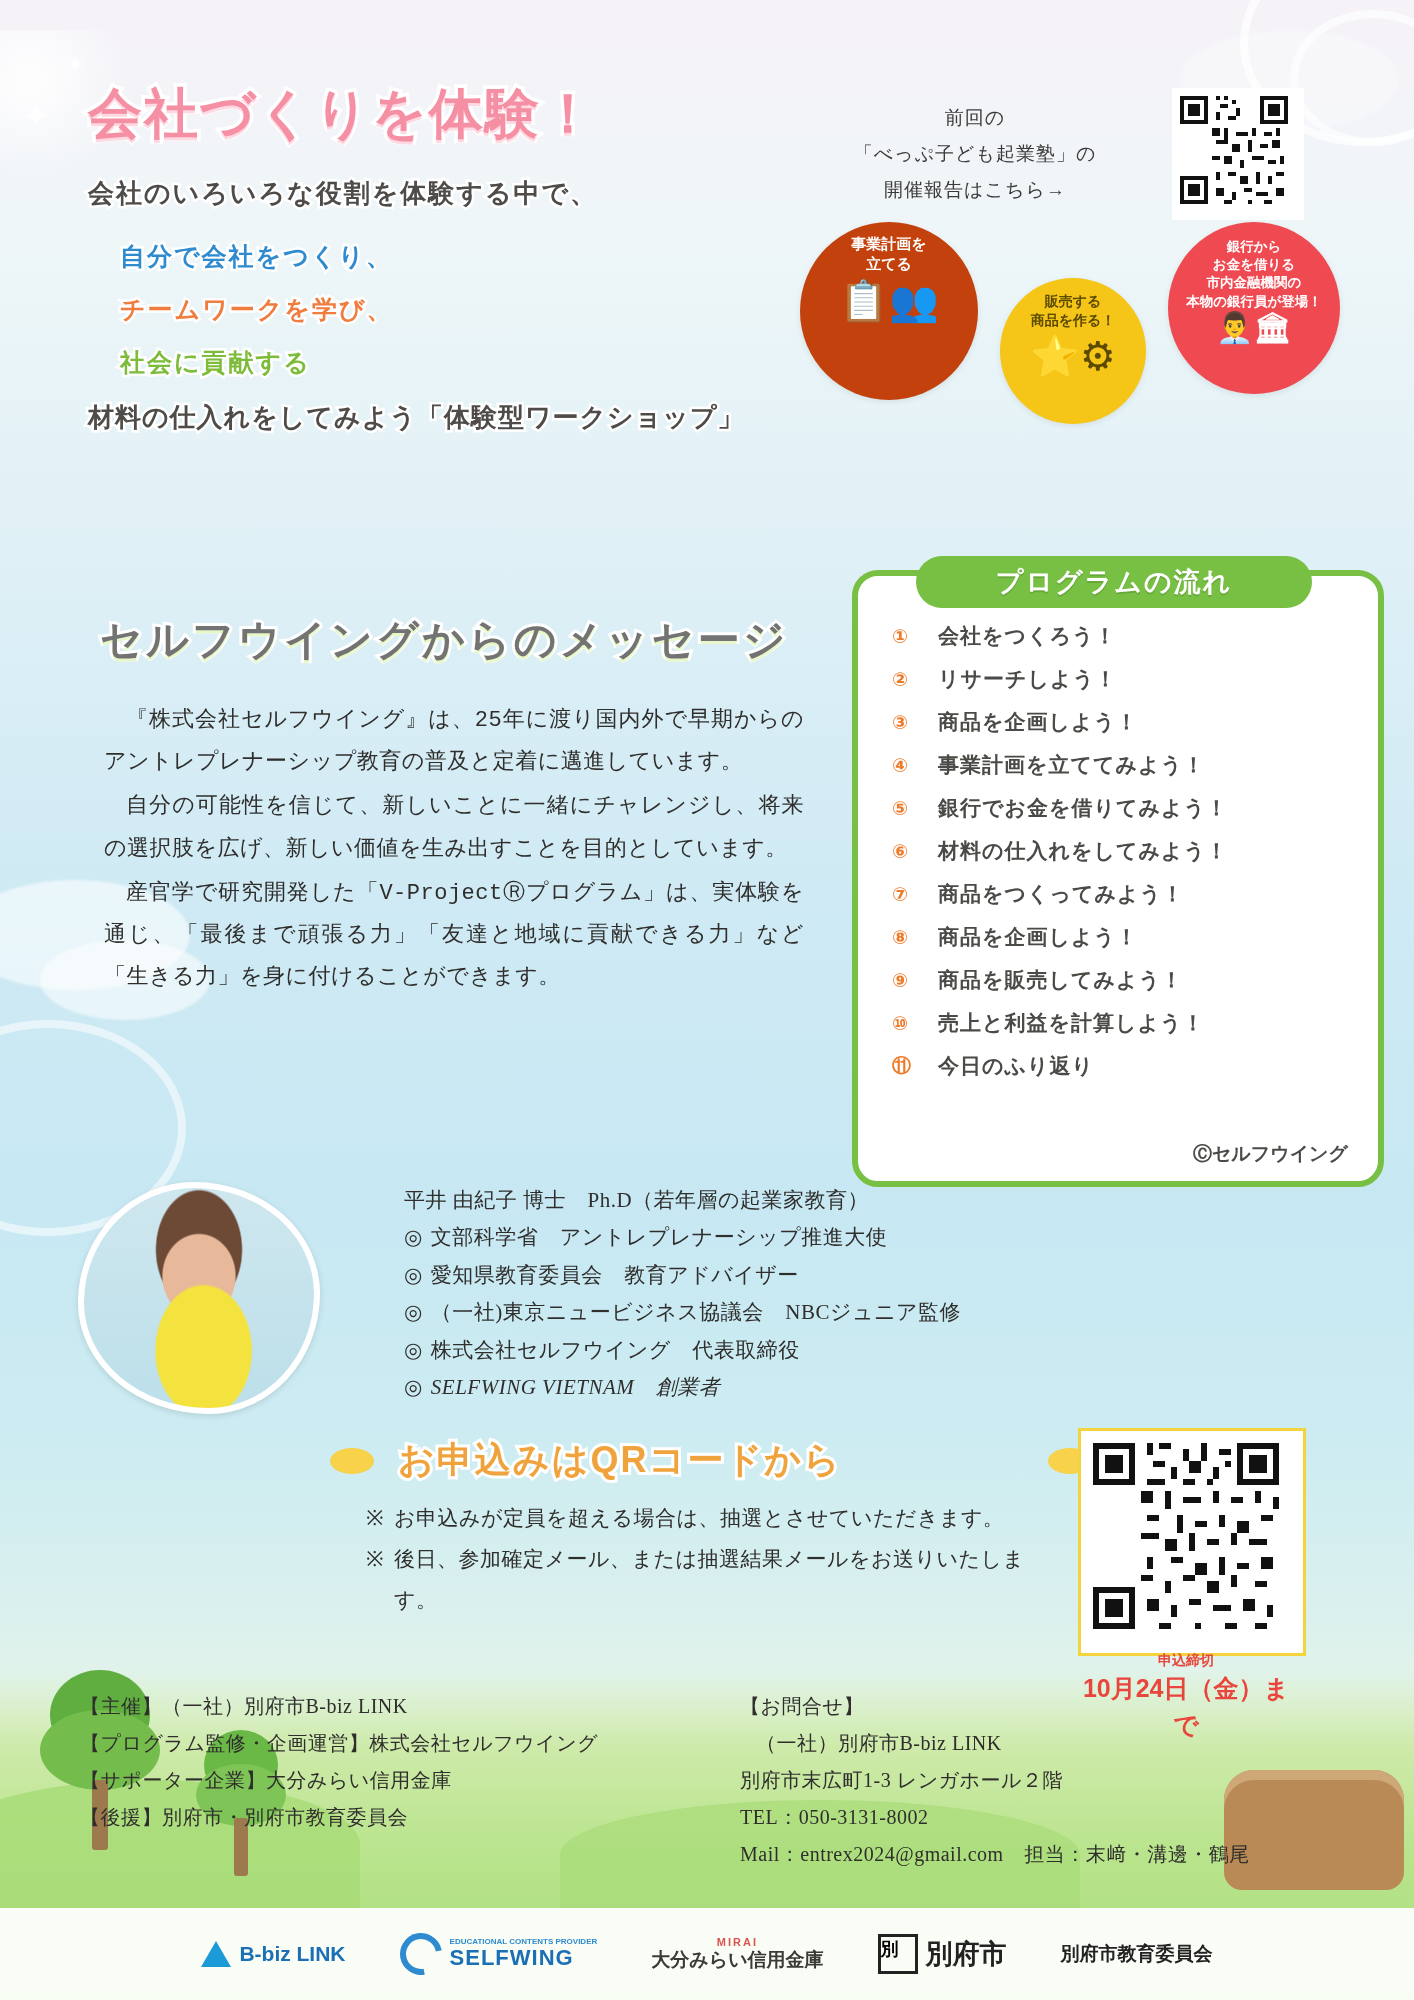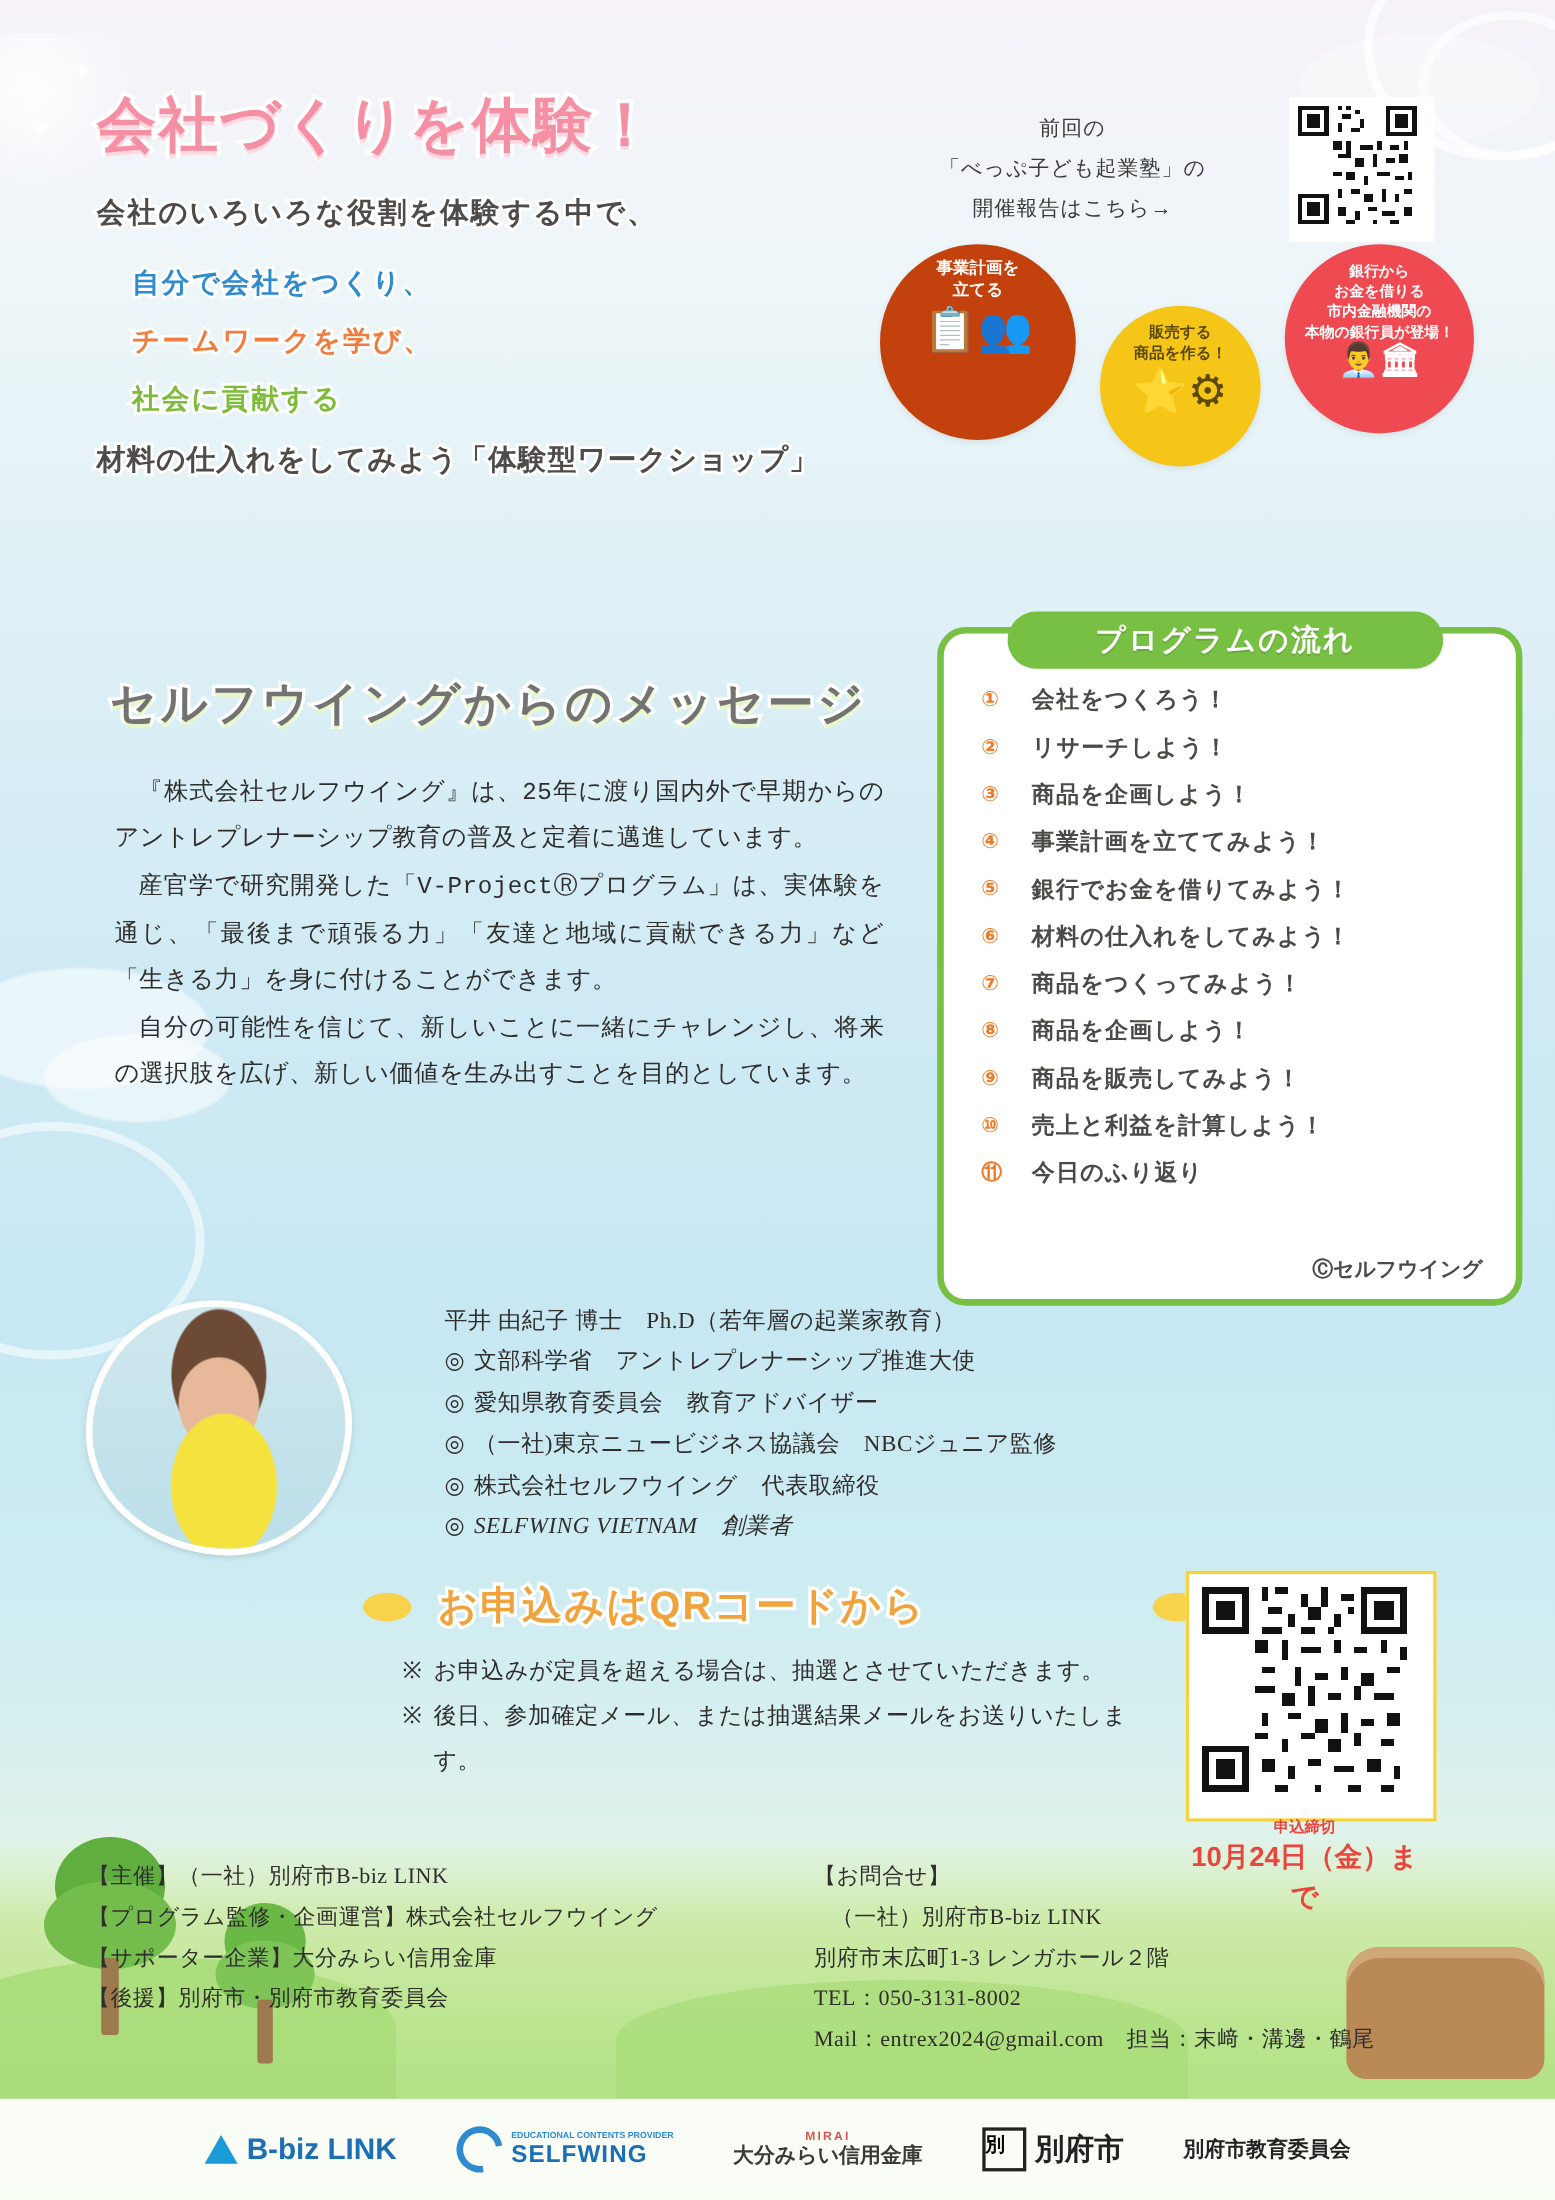--- a/index.html
+++ b/index.html
@@ -110,21 +110,21 @@
   .foot-l{position:absolute;left:80px;top:1688px;width:580px;
     font-family:"Liberation Serif","DejaVu Serif",serif;font-size:20px;line-height:1.85;color:#2f2e2c;letter-spacing:.5px;}
   .foot-r{position:absolute;left:740px;top:1688px;width:640px;
     font-family:"Liberation Serif","DejaVu Serif",serif;font-size:20px;line-height:1.85;color:#2f2e2c;letter-spacing:.5px;}
   .foot-r .ind{padding-left:16px;}
 
   
   .logos{position:absolute;left:0;right:0;bottom:0;height:92px;display:flex;align-items:center;justify-content:center;gap:54px;}
   .logo{display:flex;align-items:center;gap:8px;font-weight:bold;}
   .logo .mark{display:inline-block;}
-  .l-bbiz{color:#1a6fb5;font-size:27px;}
+  .l-bbiz{color:#1a6fb5;font-size:21px;}
   .l-self{color:#2f8bd0;font-size:13px;line-height:1.1;text-align:left;}
   .l-self .big{font-size:22px;color:#1a6fb5;letter-spacing:1px;}
   .l-mirai{color:#d9534f;font-size:12px;text-align:center;line-height:1.2;}
   .l-mirai .jp{color:#3b3a38;font-size:19px;}
   .l-beppu{color:#222;font-size:27px;}
   .l-kyoiku{color:#222;font-size:19px;}
   .tri{width:0;height:0;border-left:15px solid transparent;border-right:15px solid transparent;border-bottom:26px solid #1a9ad6;}
   .swoosh{width:30px;height:30px;border-radius:50%;border:6px solid #2f8bd0;border-right-color:transparent;transform:rotate(35deg);}
   .sealsq{width:34px;height:34px;border:3px solid #222;display:flex;align-items:center;justify-content:center;font-size:18px;}
 </style>
@@ -286,22 +286,22 @@
           <span>今日のふり返り</span>
         </li>
     </ol>
     <div class="copyr">Ⓒセルフウイング</div>
   </div>
   <div class="prog-title">プログラムの流れ</div>
 
   <div class="msg-title">セルフウイングからのメッセージ</div>
   <div class="msg-body">
     <p>『株式会社セルフウイング』は、25年に渡り国内外で早期からのアントレプレナーシップ教育の普及と定着に邁進しています。</p>
+    <p>自分の可能性を信じて、新しいことに一緒にチャレンジし、将来の選択肢を広げ、新しい価値を生み出すことを目的としています。</p>
     <p>産官学で研究開発した「V-ProjectⓇプログラム」は、実体験を通じ、「最後まで頑張る力」「友達と地域に貢献できる力」など「生きる力」を身に付けることができます。</p>
-    <p>自分の可能性を信じて、新しいことに一緒にチャレンジし、将来の選択肢を広げ、新しい価値を生み出すことを目的としています。</p>
   </div>
 
   <div class="photo"></div>
   <div class="profile">
     <div class="row">平井 由紀子 博士　Ph.D（若年層の起業家教育）</div>
     <div class="row"><span class="b">◎</span><span>文部科学省　アントレプレナーシップ推進大使</span></div>
     <div class="row"><span class="b">◎</span><span>愛知県教育委員会　教育アドバイザー</span></div>
     <div class="row"><span class="b">◎</span><span>（一社)東京ニュービジネス協議会　NBCジュニア監修</span></div>
     <div class="row"><span class="b">◎</span><span>株式会社セルフウイング　代表取締役</span></div>
     <div class="row"><span class="b">◎</span><span style="font-style:italic">SELFWING VIETNAM　創業者</span></div>

